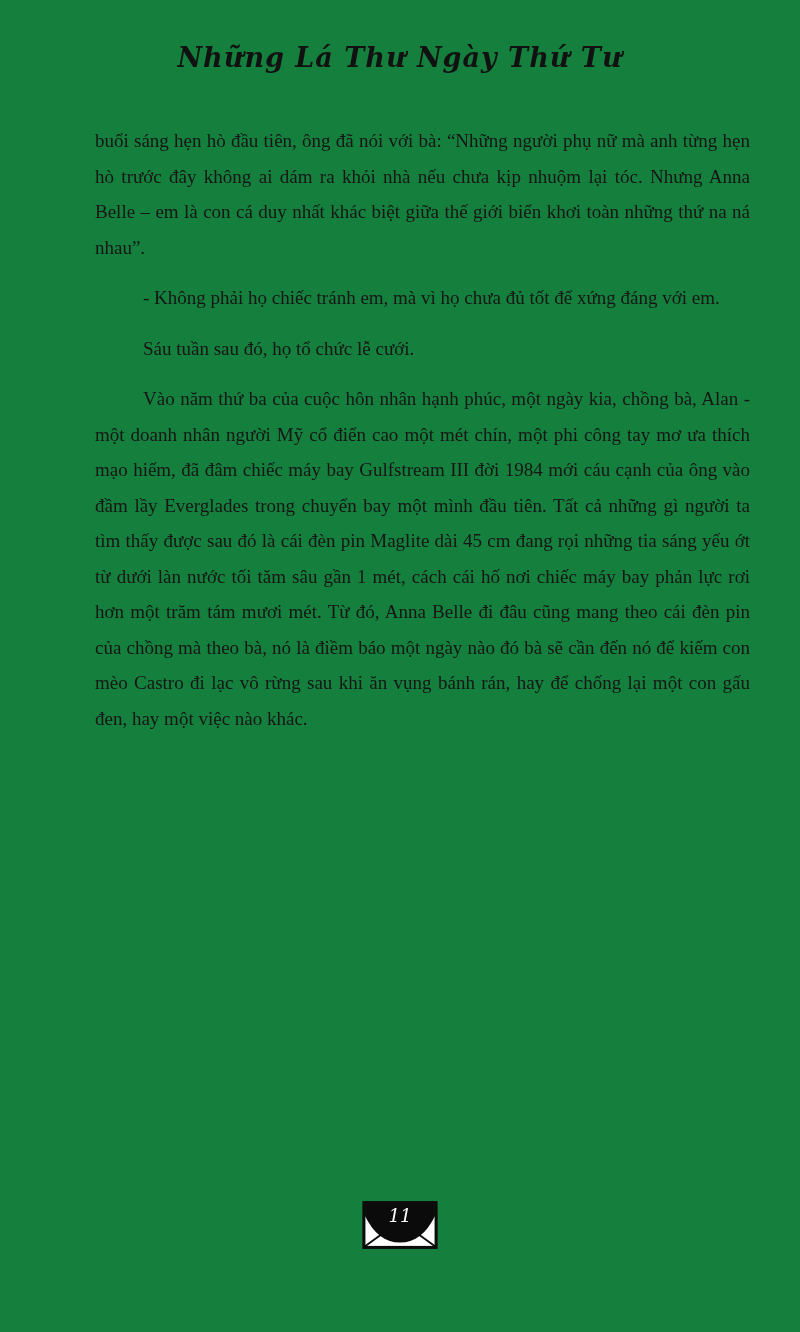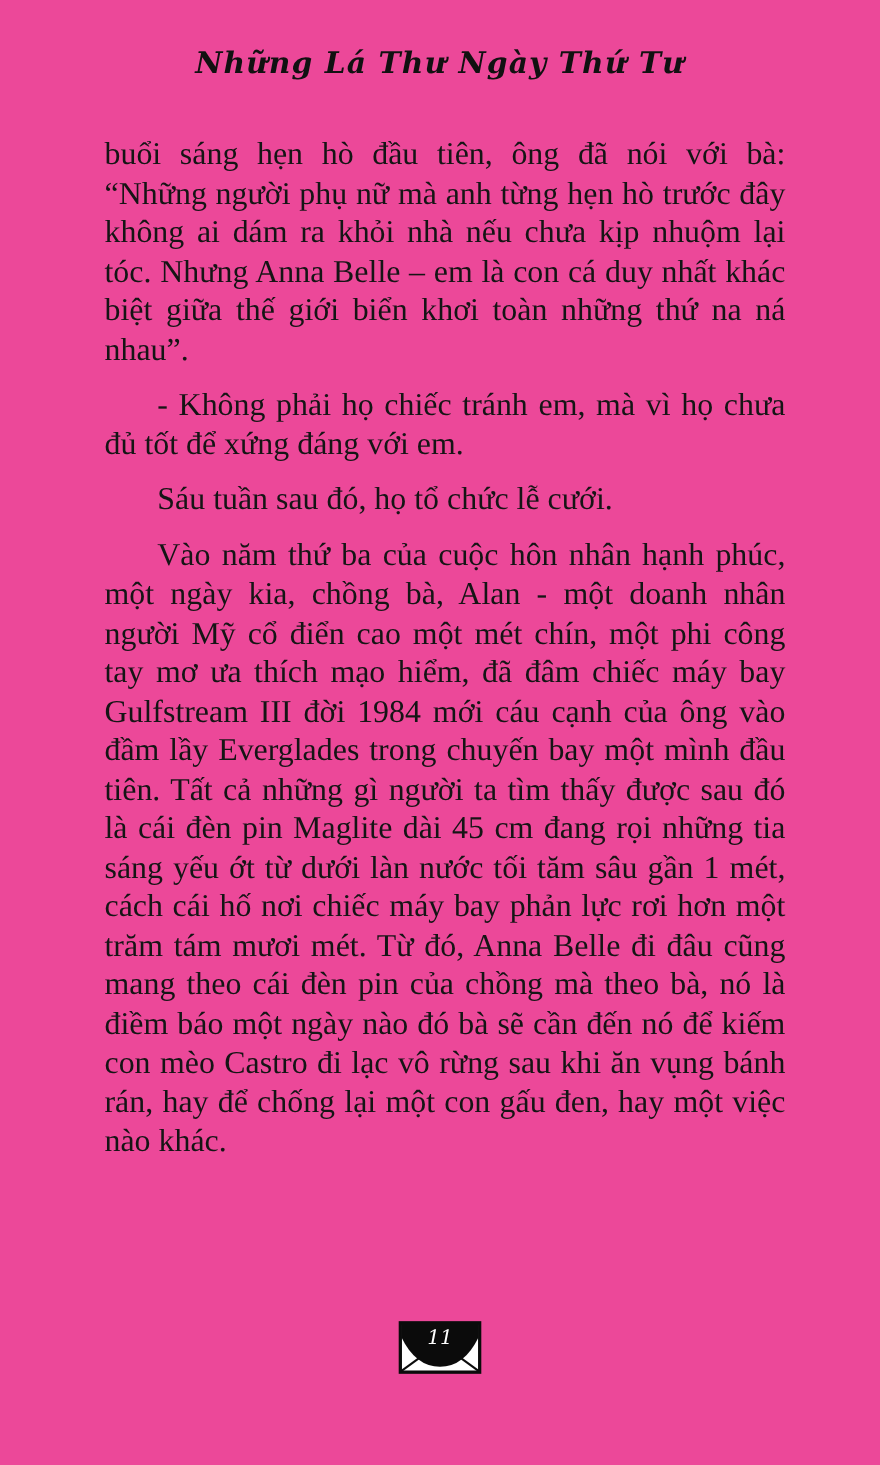--- a/index.html
+++ b/index.html
@@ -1,39 +1,39 @@
 <!DOCTYPE html>
 <html lang="vi"><head>
 <meta charset="utf-8">
 <style>
   html, body { margin: 0; padding: 0; background: #e8e8e8; }
   .page {
     position: relative;
     width: 800px;
     height: 1332px;
     margin: 0 auto;
-    background: #ec4899;
+    background: #15803d;
     color: #141414;
     font-family: "Liberation Serif", serif;
     overflow: hidden;
     box-sizing: border-box;
   }
   .running-head {
     padding-top: 42px;
     text-align: center;
     font-family: "DejaVu Serif", serif;
     font-style: italic;
     font-weight: 700;
     font-size: 27px;
     letter-spacing: 1px;
     color: #111;
   }
   .content {
-    margin: 50px 86px 0 95px;
-    font-size: 29px;
+    margin: 50px 50px 0 95px;
+    font-size: 19px;
     line-height: 35.5px;
     text-align: justify;
     text-justify: inter-word;
     color: #151515;
     font-family: Liberation Serif, serif;
   }
   .content p { margin: 0 0 15px 0; }
   .content p.indent { text-indent: 48px; }
   .page-footer {
     position: absolute;

